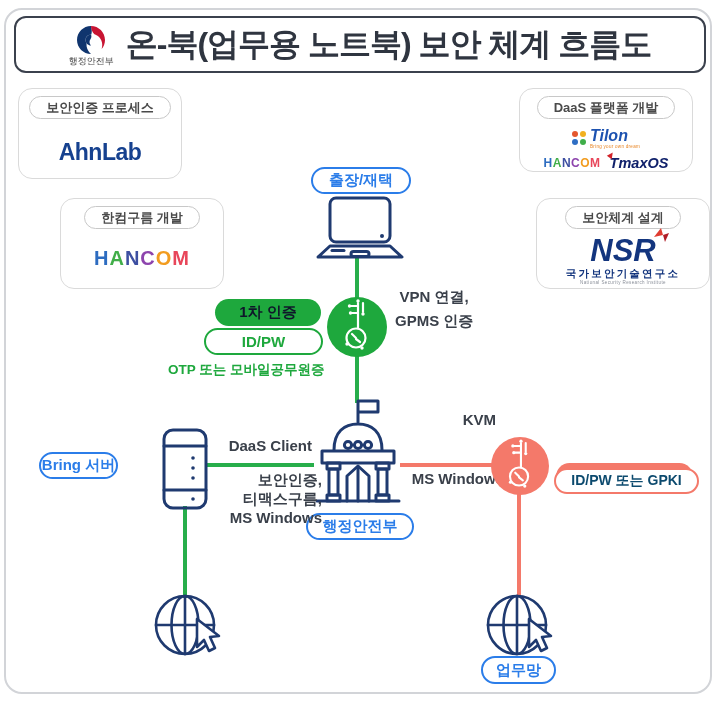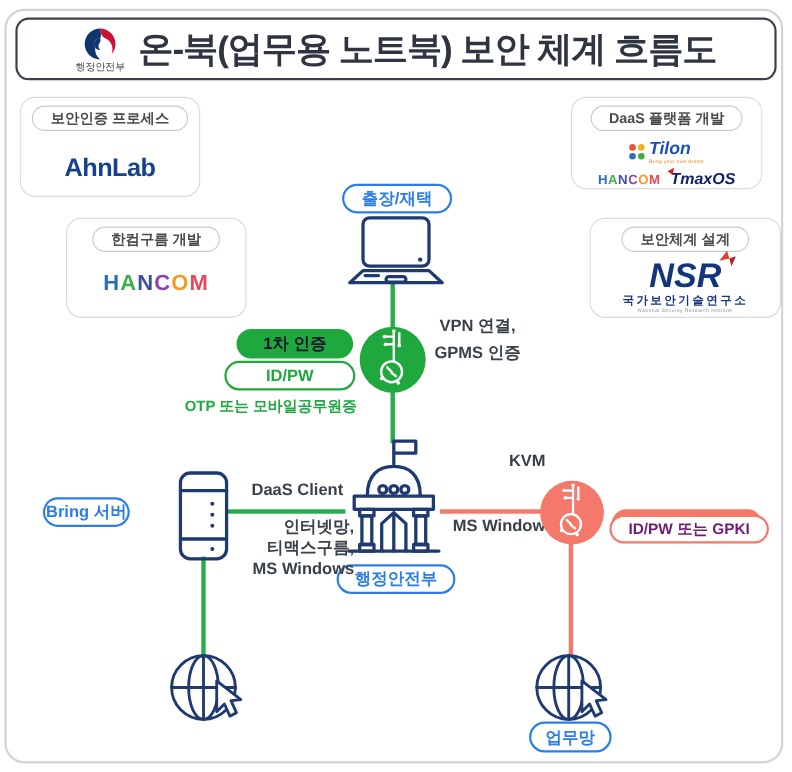--- a/index.html
+++ b/index.html
@@ -44,21 +44,21 @@
              display:flex;align-items:center;justify-content:center;font-weight:700;font-size:15px;
              box-sizing:border-box;white-space:nowrap;}
   
   .badge-solid{border-radius:999px;color:#0f172a;display:flex;align-items:center;justify-content:center;
                font-weight:700;font-size:15px;box-sizing:border-box;}
   .badge-line{border-radius:999px;background:#fff;display:flex;align-items:center;justify-content:center;
               font-weight:700;font-size:15px;box-sizing:border-box;}
   .g-solid{background:#1ea83d;}
   .g-line{border:2px solid #1ea83d;color:#1ea83d;}
   .r-solid{background:#f4796a;}
-  .r-line{border:2px solid #f4796a;color:#701a75;font-size:14px;}
+  .r-line{border:2px solid #f4796a;color:#0c4a6e;font-size:14px;}
   .note-green{color:#1ea83d;font-weight:700;font-size:13.5px;text-align:center;white-space:nowrap;}
   
   .hline,.vline{z-index:1;}
   .line-green{background:#27ae4b;}
   .line-red{background:#f4796a;}
   
   .conn-text{font-size:15px;font-weight:600;color:#3a404a;text-align:right;line-height:19px;white-space:nowrap;z-index:2;}
   
   .key-circle{border-radius:50%;display:flex;align-items:center;justify-content:center;z-index:3;}
   .kc-green{background:#1ea83d;}
@@ -195,21 +195,21 @@
       <rect x="67" y="99" width="13" height="6"></rect>
       <path d="M38 105 V80 L49 70 L60 80 V105"></path>
       <path d="M49 72 V105"></path>
       <path d="M8 105 h82"></path>
     </g>
   </svg>
   <div class="abs blue-pill" style="left:306px;top:513px;width:108px;height:27px;">행정안전부</div>
 
   <div class="abs conn-text" style="left:206px;top:436px;width:106px;">DaaS Client</div>
   <div class="abs conn-text" style="left:196px;top:470px;width:126px;">
-    <div>인터넷망,</div>
+    <div>보안인증,</div>
     <div>티맥스구름,</div>
     <div>MS Windows</div>
   </div>
   <svg class="abs icon" style="left:162px;top:428px;" width="46" height="82" viewBox="0 0 46 82">
     <g fill="none" stroke="#1f3a70" stroke-width="3" stroke-linejoin="round" stroke-linecap="round">
       <rect x="2" y="2" width="42" height="78" rx="9"></rect>
       <path d="M2 18 h42"></path>
       <path d="M2 62 h42"></path>
     </g>
     <g fill="#1f3a70">

